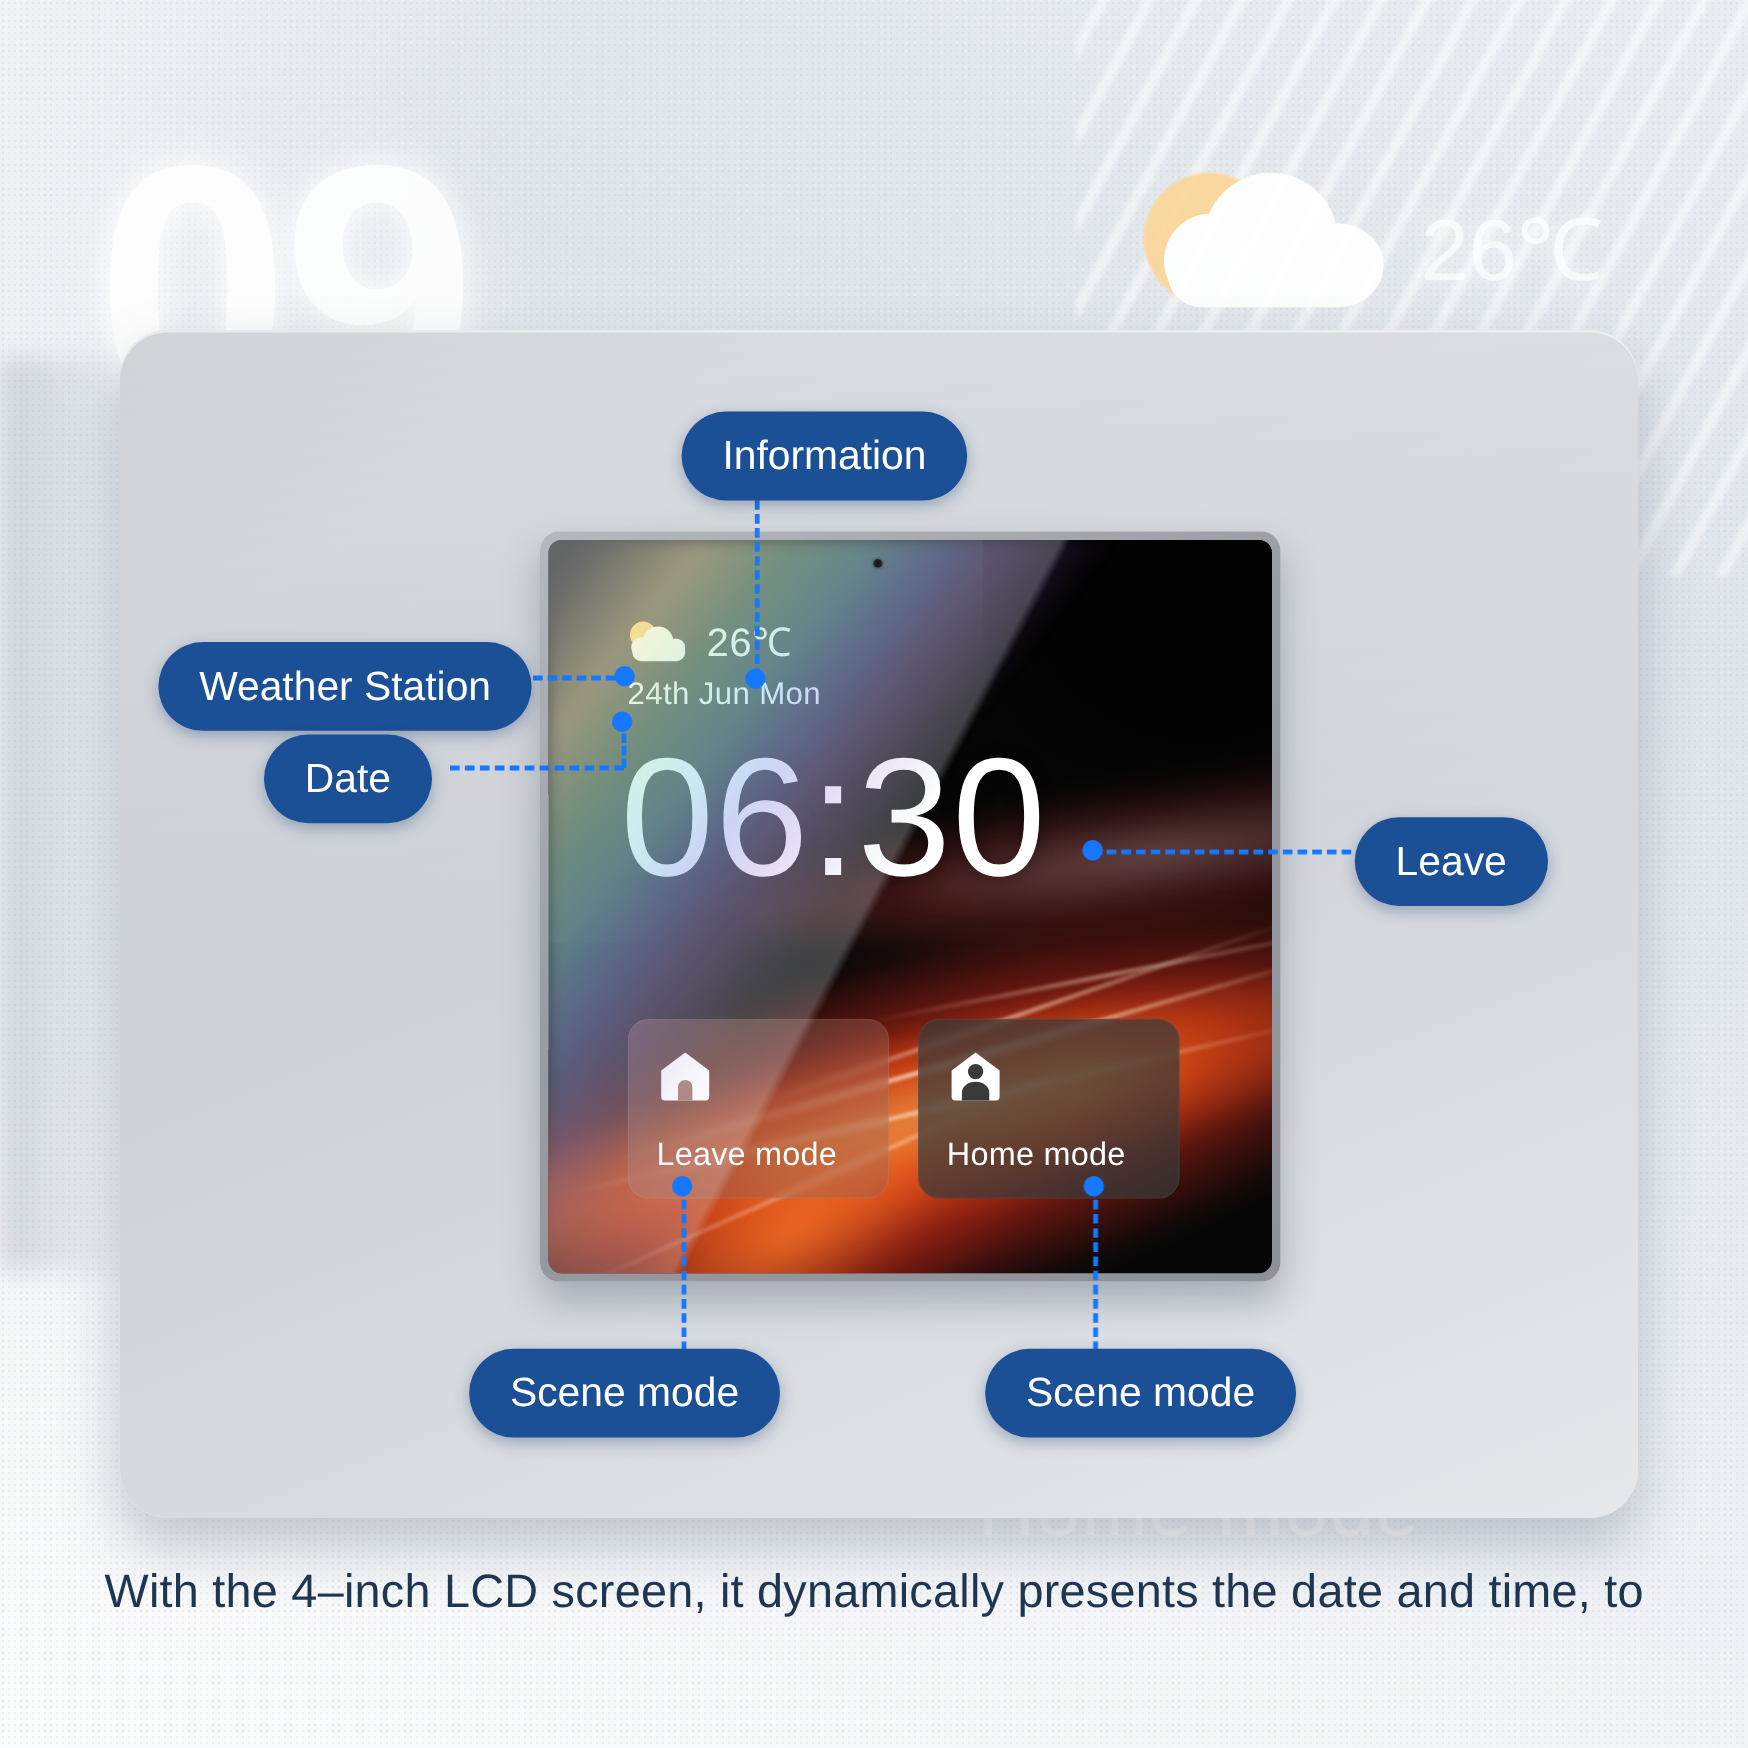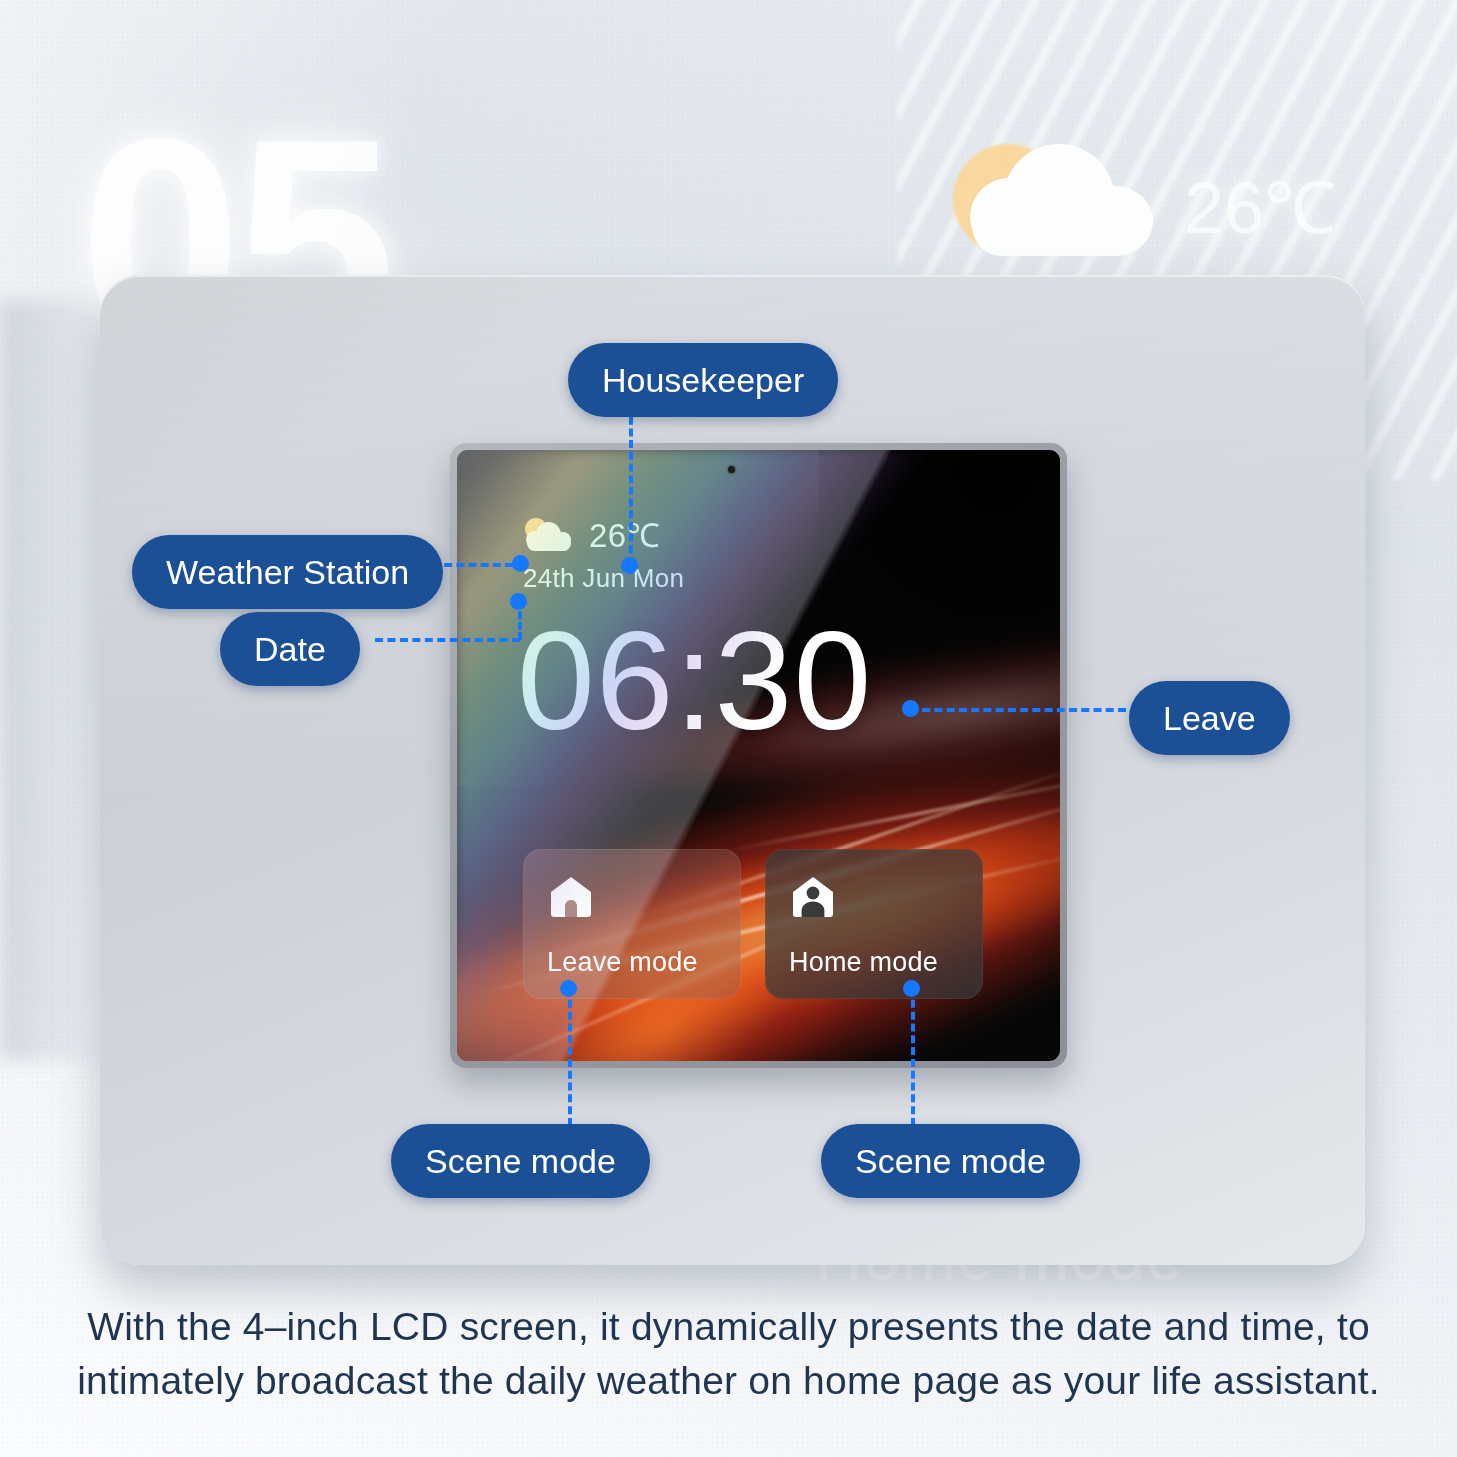--- a/index.html
+++ b/index.html
@@ -291,21 +291,21 @@
   }
 </style>
 </head>
 <body>
 
 <div id="wall">
   <div id="wall-streaks"></div>
   <div id="wall-shadow-left"></div>
 </div>
 
-<div id="wm-06">05</div>
+<div id="wm-06">09</div>
 
 <div id="wm-weather">
   <div id="wm-cloud">
     <div id="wm-sun"></div>
     <i class="c1"></i>
       <i class="c2"></i>
       <i class="c3"></i>
       <i class="c4"></i>
   </div>
   <div id="wm-temp">26℃</div>
@@ -392,23 +392,22 @@
 
 <div class="dline h" id="l-time-h"></div>
 <div class="dot" id="d-time"></div>
 
 <div class="dline v" id="l-s1-v"></div>
 <div class="dot" id="d-s1"></div>
 
 <div class="dline v" id="l-s2-v"></div>
 <div class="dot" id="d-s2"></div>
 
-<div class="badge" id="badge-temperature">Housekeeper</div>
+<div class="badge" id="badge-temperature">Information</div>
 <div class="badge" id="badge-weather">Weather Station</div>
 <div class="badge" id="badge-date">Date</div>
 <div class="badge" id="badge-time">Leave</div>
 <div class="badge" id="badge-scene-1">Scene mode</div>
 <div class="badge" id="badge-scene-2">Scene mode</div>
 
 <div id="caption">
   <div>With the 4–inch LCD screen, it dynamically presents the date and time, to</div>
-  <div>intimately broadcast the daily weather on home page as your life assistant.</div>
 </div>
 
 </body></html>

